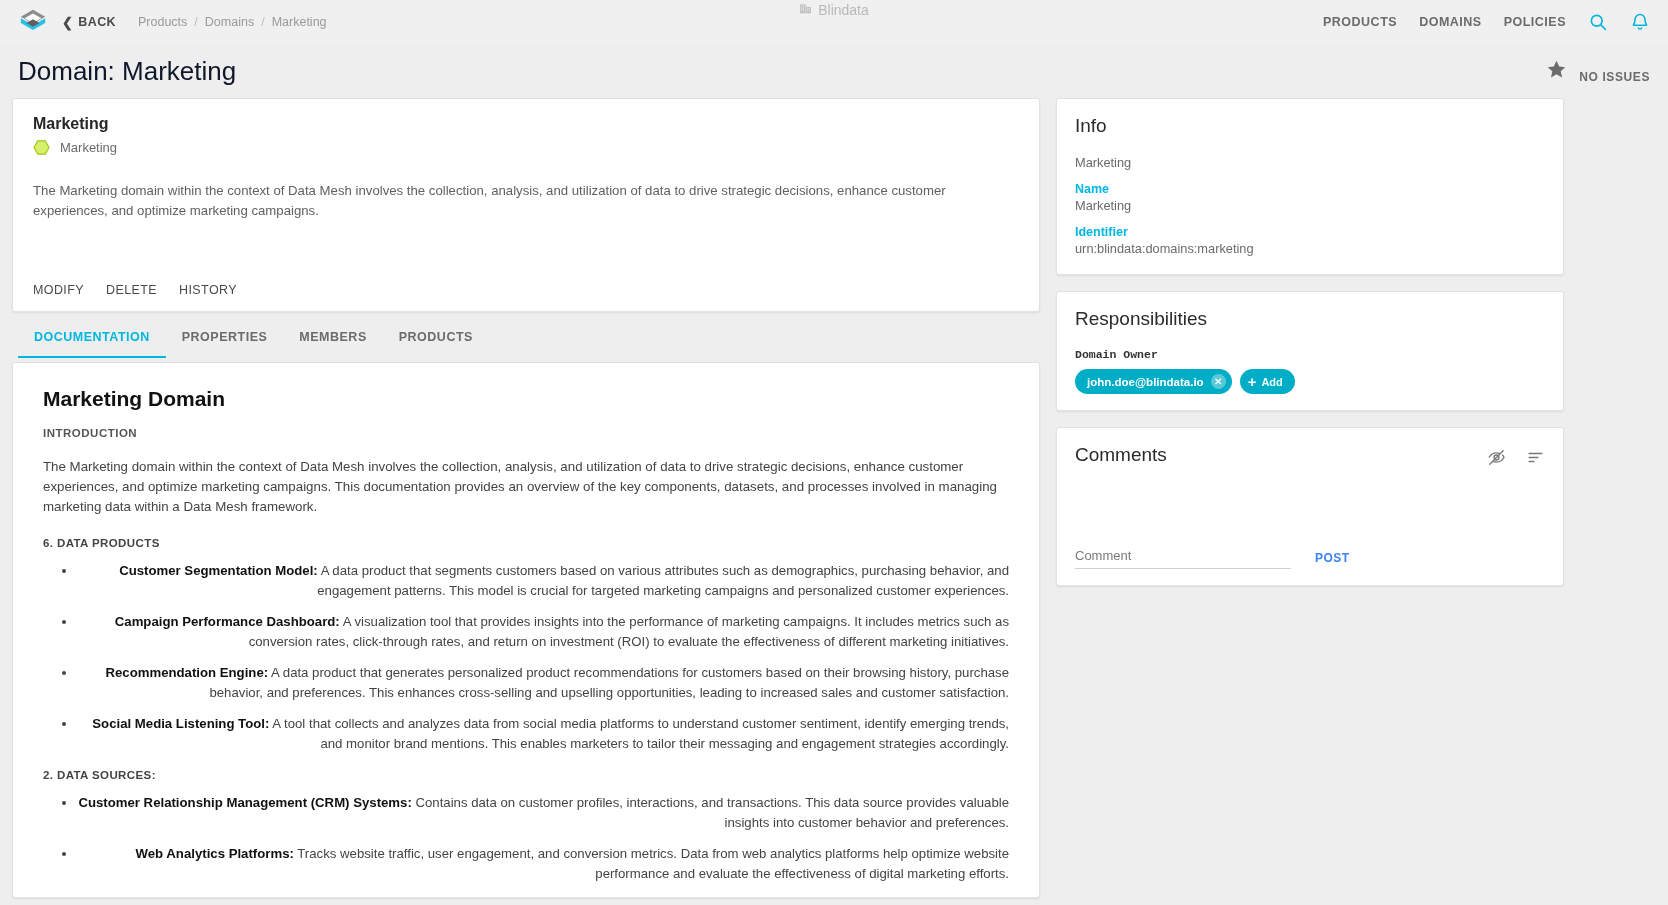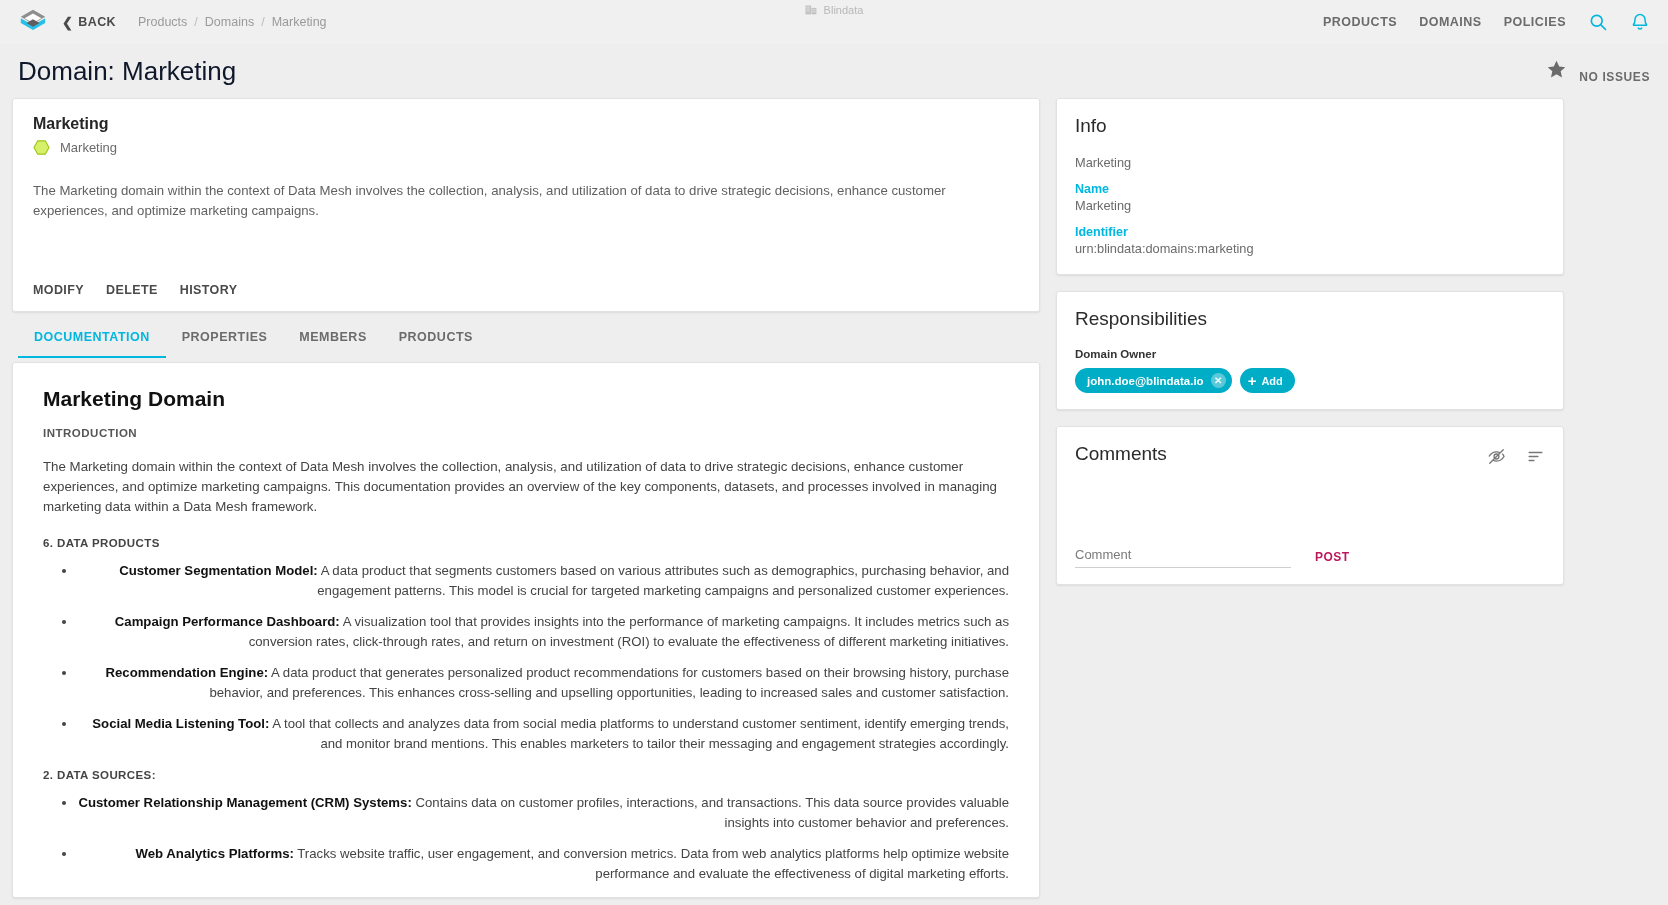--- a/index.html
+++ b/index.html
@@ -27,21 +27,21 @@
     font-size: 12.5px; font-weight: bold; letter-spacing: .4px;
     color: #4a4a4a; cursor: pointer; margin-right: 22px;
   }
   .back-chevron { font-size: 13px; line-height: 1; }
   .breadcrumb { display: flex; align-items: center; gap: 7px; font-size: 12.5px; color: #9a9a9a; }
   .breadcrumb .crumb { cursor: pointer; }
   .breadcrumb .sep { color: #bdbdbd; }
   .tenant {
     position: absolute; left: 50%; top: 0; transform: translateX(-50%);
     height: 20px; display: flex; align-items: center; gap: 6px;
-    font-size: 11px; color: #b8b8b8;
+    font-size: 14px; color: #b8b8b8;
   }
   .topnav { margin-left: auto; display: flex; align-items: center; gap: 22px; }
   .topnav .navlink {
     font-size: 12.5px; font-weight: bold; letter-spacing: .5px;
     color: #6b6b6b; cursor: pointer;
   }
   .icon-btn { cursor: pointer; display: flex; align-items: center; color: #00a9c9; }
 
   
   .page-head {
@@ -74,21 +74,21 @@
   }
   .summary-desc {
     margin-top: 26px; font-size: 13.2px; line-height: 20px; color: #616161;
     max-width: 990px;
   }
   .actions {
     position: absolute; left: 20px; bottom: 14px;
     display: flex; gap: 22px;
   }
   .action {
-    font-size: 12.5px; font-weight: bold; letter-spacing: .4px;
+    font-size: 12.5px; font-weight: normal; letter-spacing: .4px;
     color: #4a4a4a; cursor: pointer;
   }
 
   
   .tabs { display: flex; gap: 0; padding: 0 6px; margin-top: 6px; }
   .tab {
     padding: 12px 16px; font-size: 12.5px; font-weight: bold; letter-spacing: .5px;
     color: #6b6b6b; cursor: pointer; border-bottom: 2px solid transparent;
   }
   .tab.active { color: #00b7e0; border-bottom-color: #00b7e0; }
@@ -116,21 +116,21 @@
   }
   .doc li b { color: #111; }
 
   
   .rcard { padding: 16px 18px; margin-bottom: 16px; }
   .rcard h2 { margin: 0 0 18px 0; font-size: 19px; color: #2b2b2b; font-weight: normal; }
   .field-label { font-size: 12.5px; color: #00b7e0; font-weight: bold; margin-bottom: 2px; }
   .field-value { font-size: 12.8px; color: #6b6b6b; margin-bottom: 12px; }
   .field-value:last-child { margin-bottom: 2px; }
 
-  .resp-label { font-size: 11.5px; font-weight: bold; color: #333; margin-bottom: 8px; }
+  .resp-label { font-size: 11.5px; font-weight: bold; color: #333; margin-bottom: 8px; font-family: Liberation Mono, monospace; }
   .chips { display: flex; align-items: flex-end; gap: 8px; flex-wrap: wrap; }
   .chip {
     display: inline-flex; align-items: center; gap: 7px;
     background: #00adc6; color: #fff;
     border-radius: 14px; padding: 5px 6px 5px 12px;
     font-size: 11.5px; font-weight: bold; cursor: default;
   }
   .chip-x {
     width: 15px; height: 15px; border-radius: 50%;
     background: rgba(255,255,255,.35);
@@ -153,21 +153,21 @@
   .comment-input {
     flex: 1 1 auto; max-width: 216px;
     border: none; border-bottom: 1px solid #cfcfcf;
     background: transparent; outline: none;
     font-family: "Liberation Sans", sans-serif;
     font-size: 13px; color: #555; padding: 2px 0 5px 0;
   }
   .comment-input::placeholder { color: #7a7a7a; }
   .post-btn {
     font-size: 12px; font-weight: bold; letter-spacing: .5px;
-    color: #be185d; cursor: pointer; padding-bottom: 4px;
+    color: #3b82f6; cursor: pointer; padding-bottom: 4px;
   }
 </style>
 </head>
 <body>
 
 <div class="topbar">
 
   <span class="logo">
     <svg viewBox="0 0 32 32" width="30" height="30">
       <polygon points="16,3 29,10.5 16,18 3,10.5" fill="#8d8d8d"></polygon>

